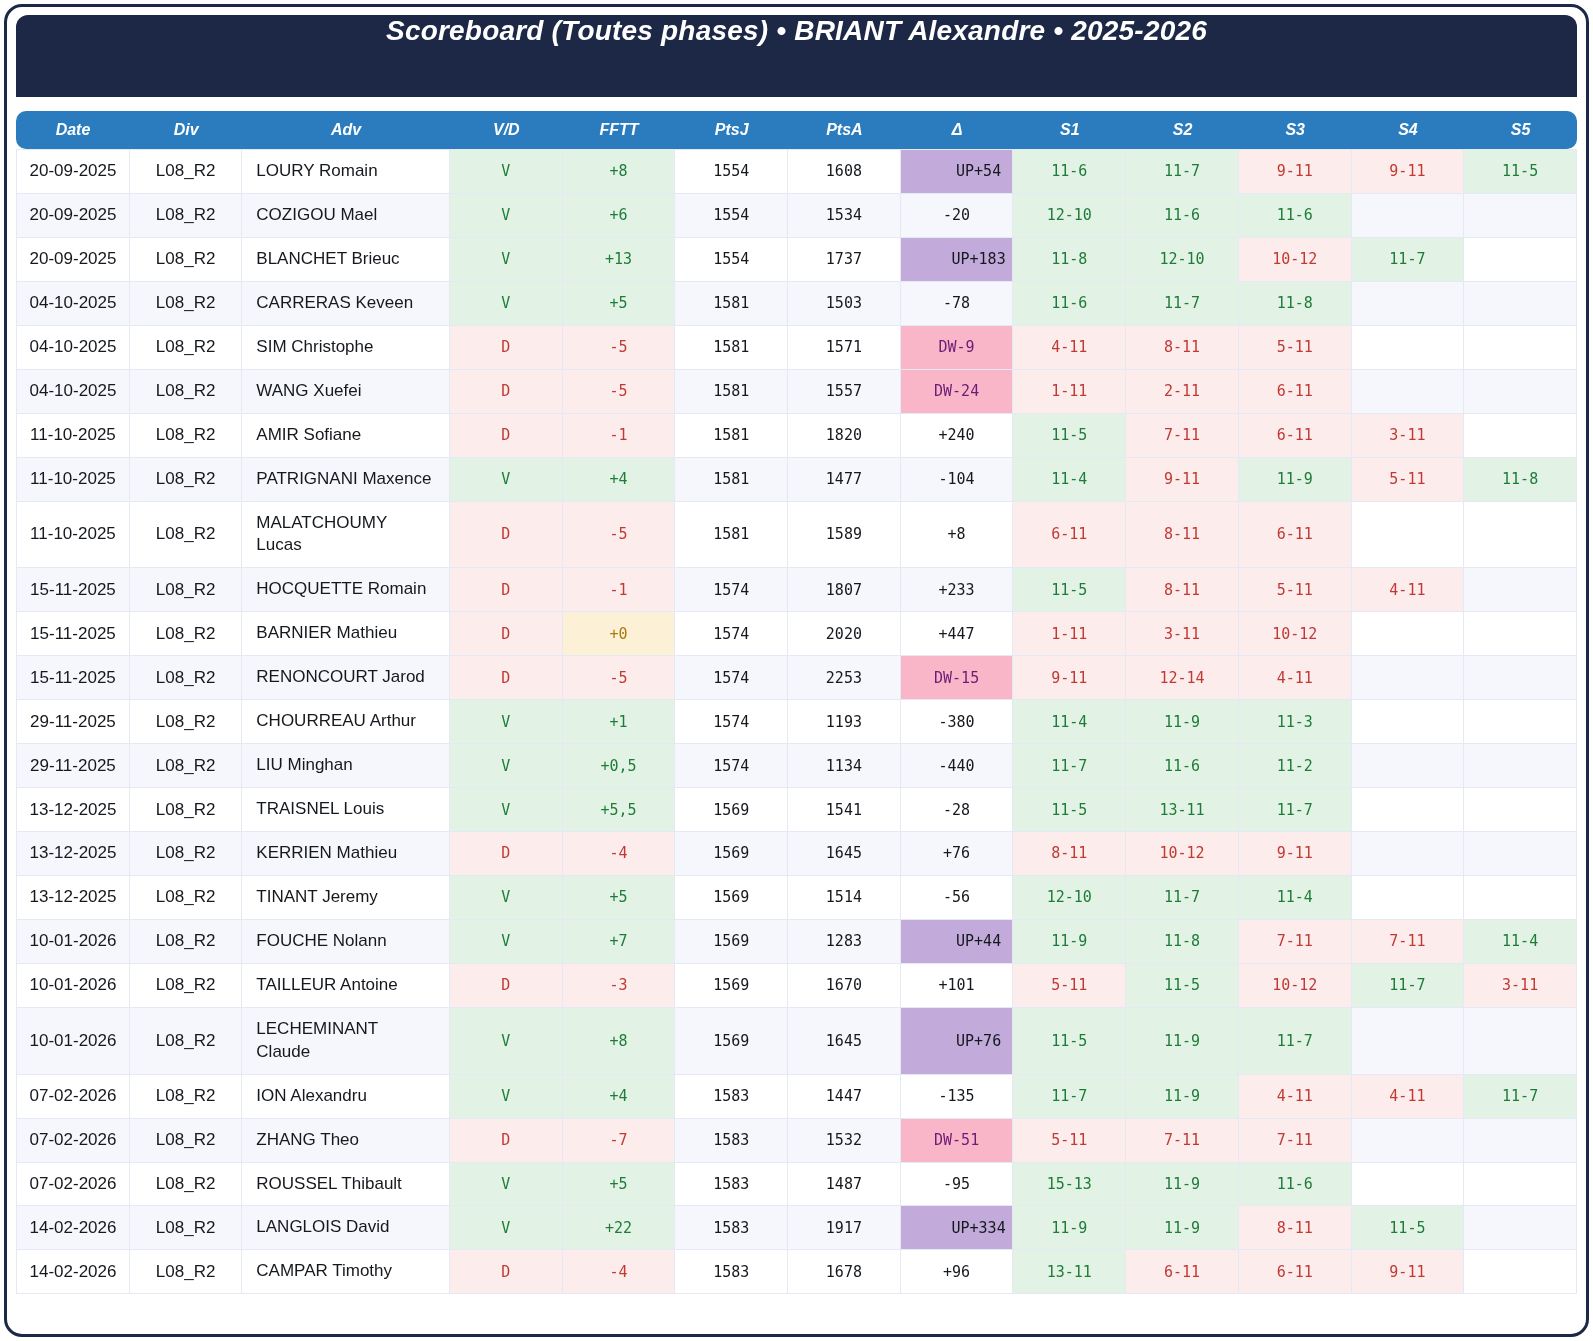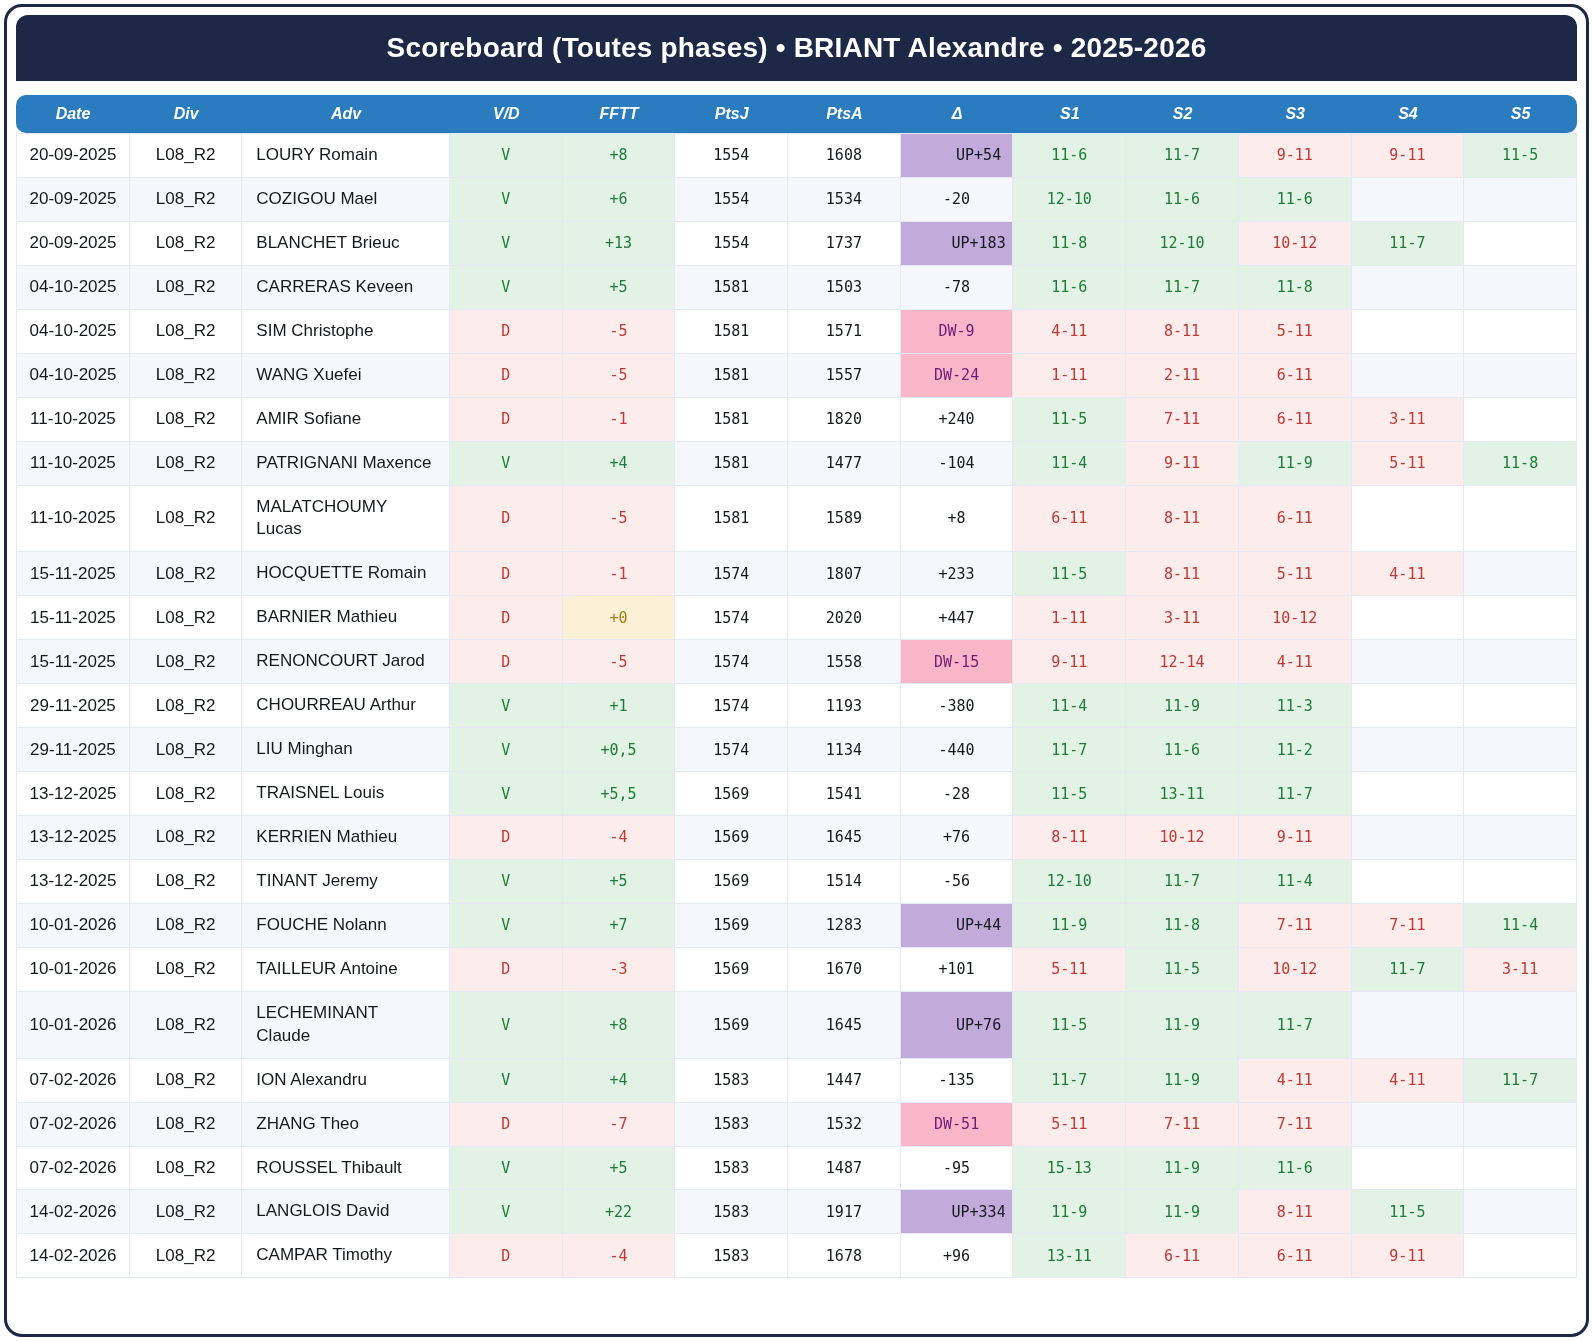--- a/index.html
+++ b/index.html
@@ -12,24 +12,24 @@
     margin:4px auto;
     background:#ffffff;
     border:3px solid #1c2846;
     border-radius:18px;
     padding:8px 9px 22px 9px;
   }
 
   .title-bar {
     background:#1c2846;
     border-radius:12px 12px 0 0;
-    height:66px;
+    height:82px;
     display:flex;
-    align-items:center;
     justify-content:center;
+    font-style:italic;
   }
   .title-bar h1 {
     margin:0;
     color:#ffffff;
     font-size:28px;
     font-weight:bold;
     letter-spacing:0.2px;
   }
 
   table.scoreboard {
@@ -294,21 +294,21 @@
           <td class="mono"></td>
           <td class="mono"></td>
         </tr>
         <tr>
           <td class="col-date">15-11-2025</td>
           <td class="col-div">L08_R2</td>
           <td class="col-adv">RENONCOURT Jarod</td>
           <td class="mono loss">D</td>
           <td class="mono loss">-5</td>
           <td class="mono">1574</td>
-          <td class="mono">1558</td>
+          <td class="mono">2253</td>
           <td class="mono down">DW-15</td>
           <td class="mono loss">9-11</td>
           <td class="mono loss">12-14</td>
           <td class="mono loss">4-11</td>
           <td class="mono"></td>
           <td class="mono"></td>
         </tr>
         <tr>
           <td class="col-date">29-11-2025</td>
           <td class="col-div">L08_R2</td>

